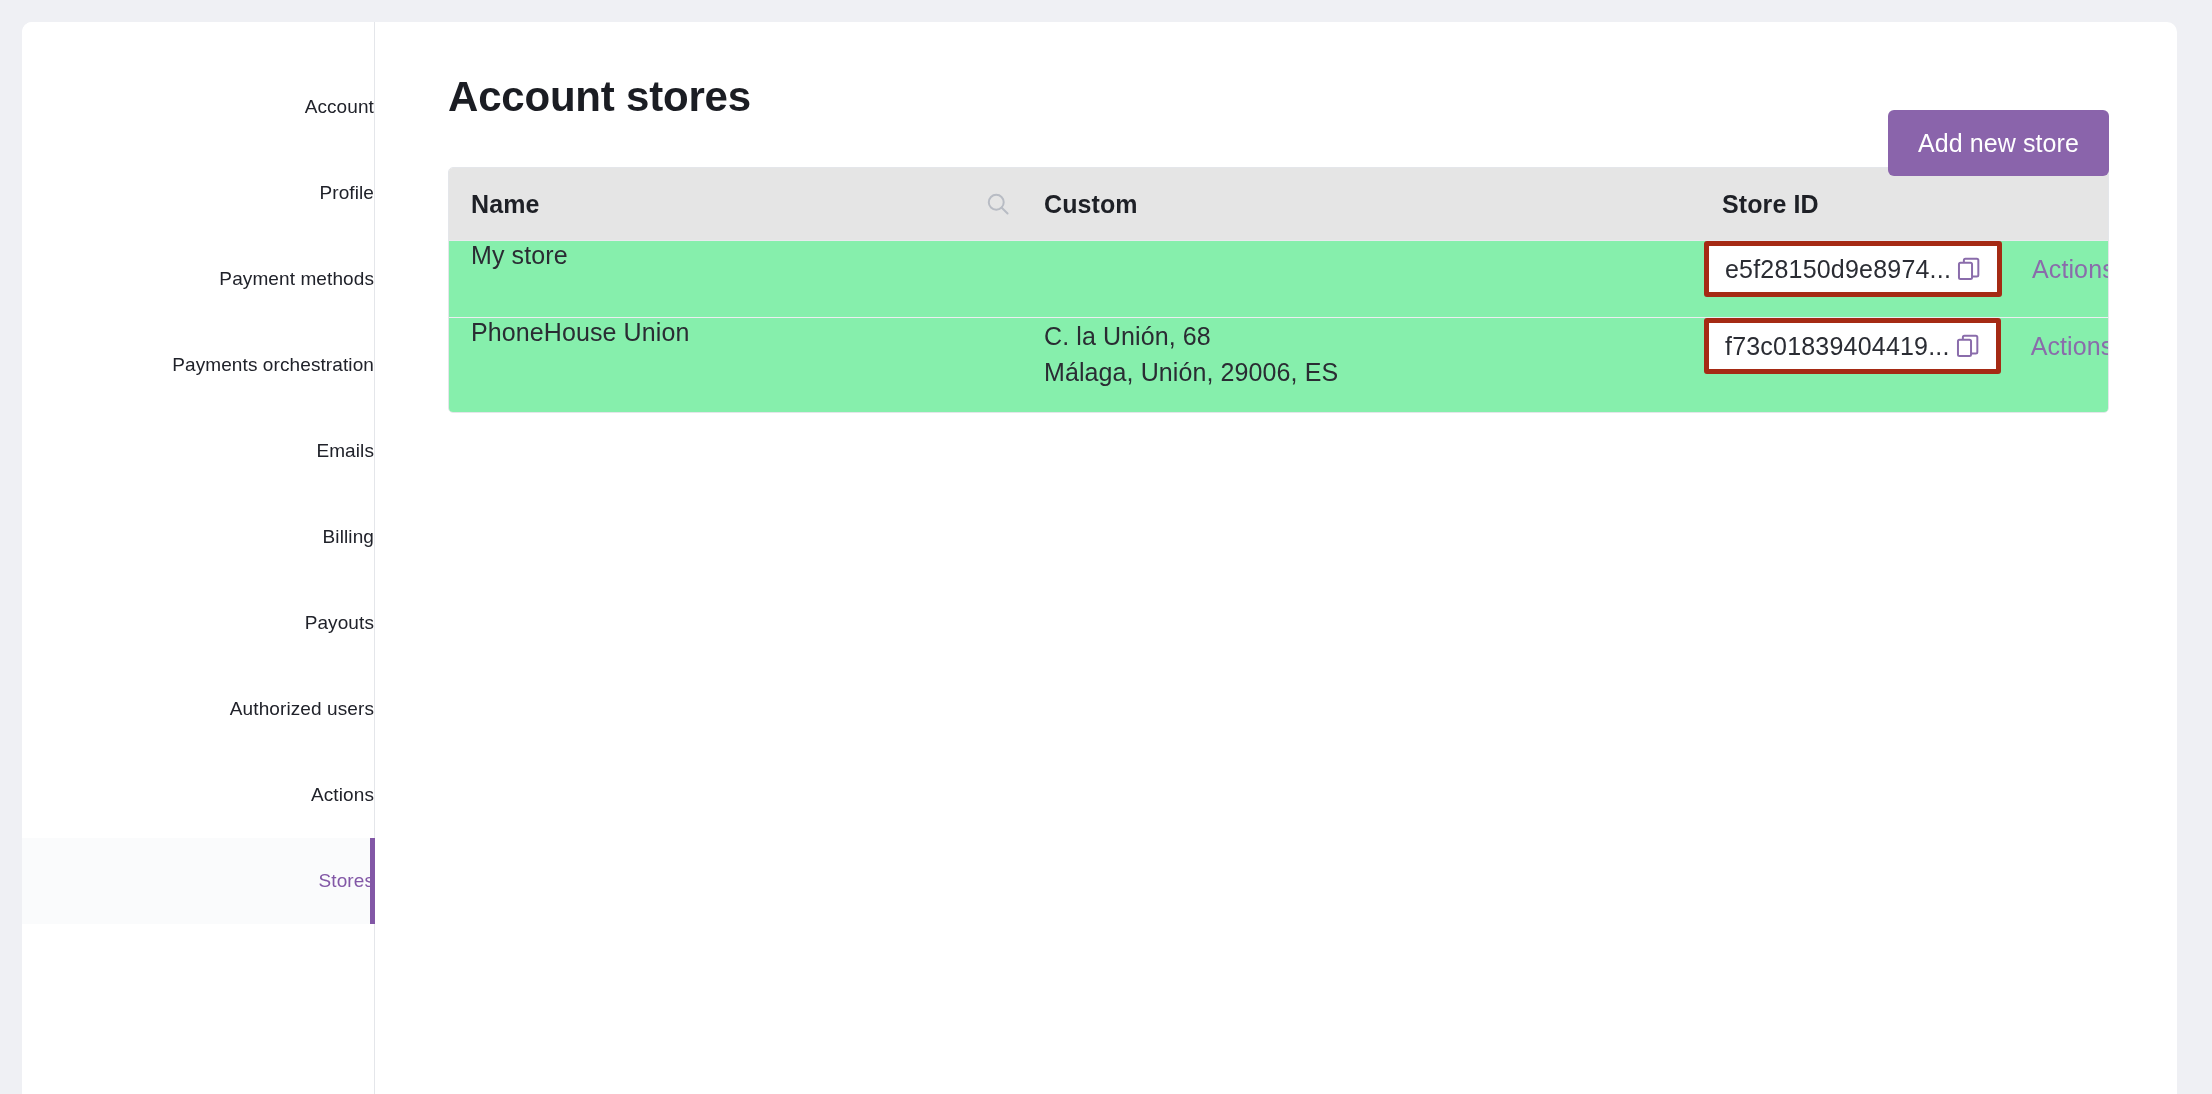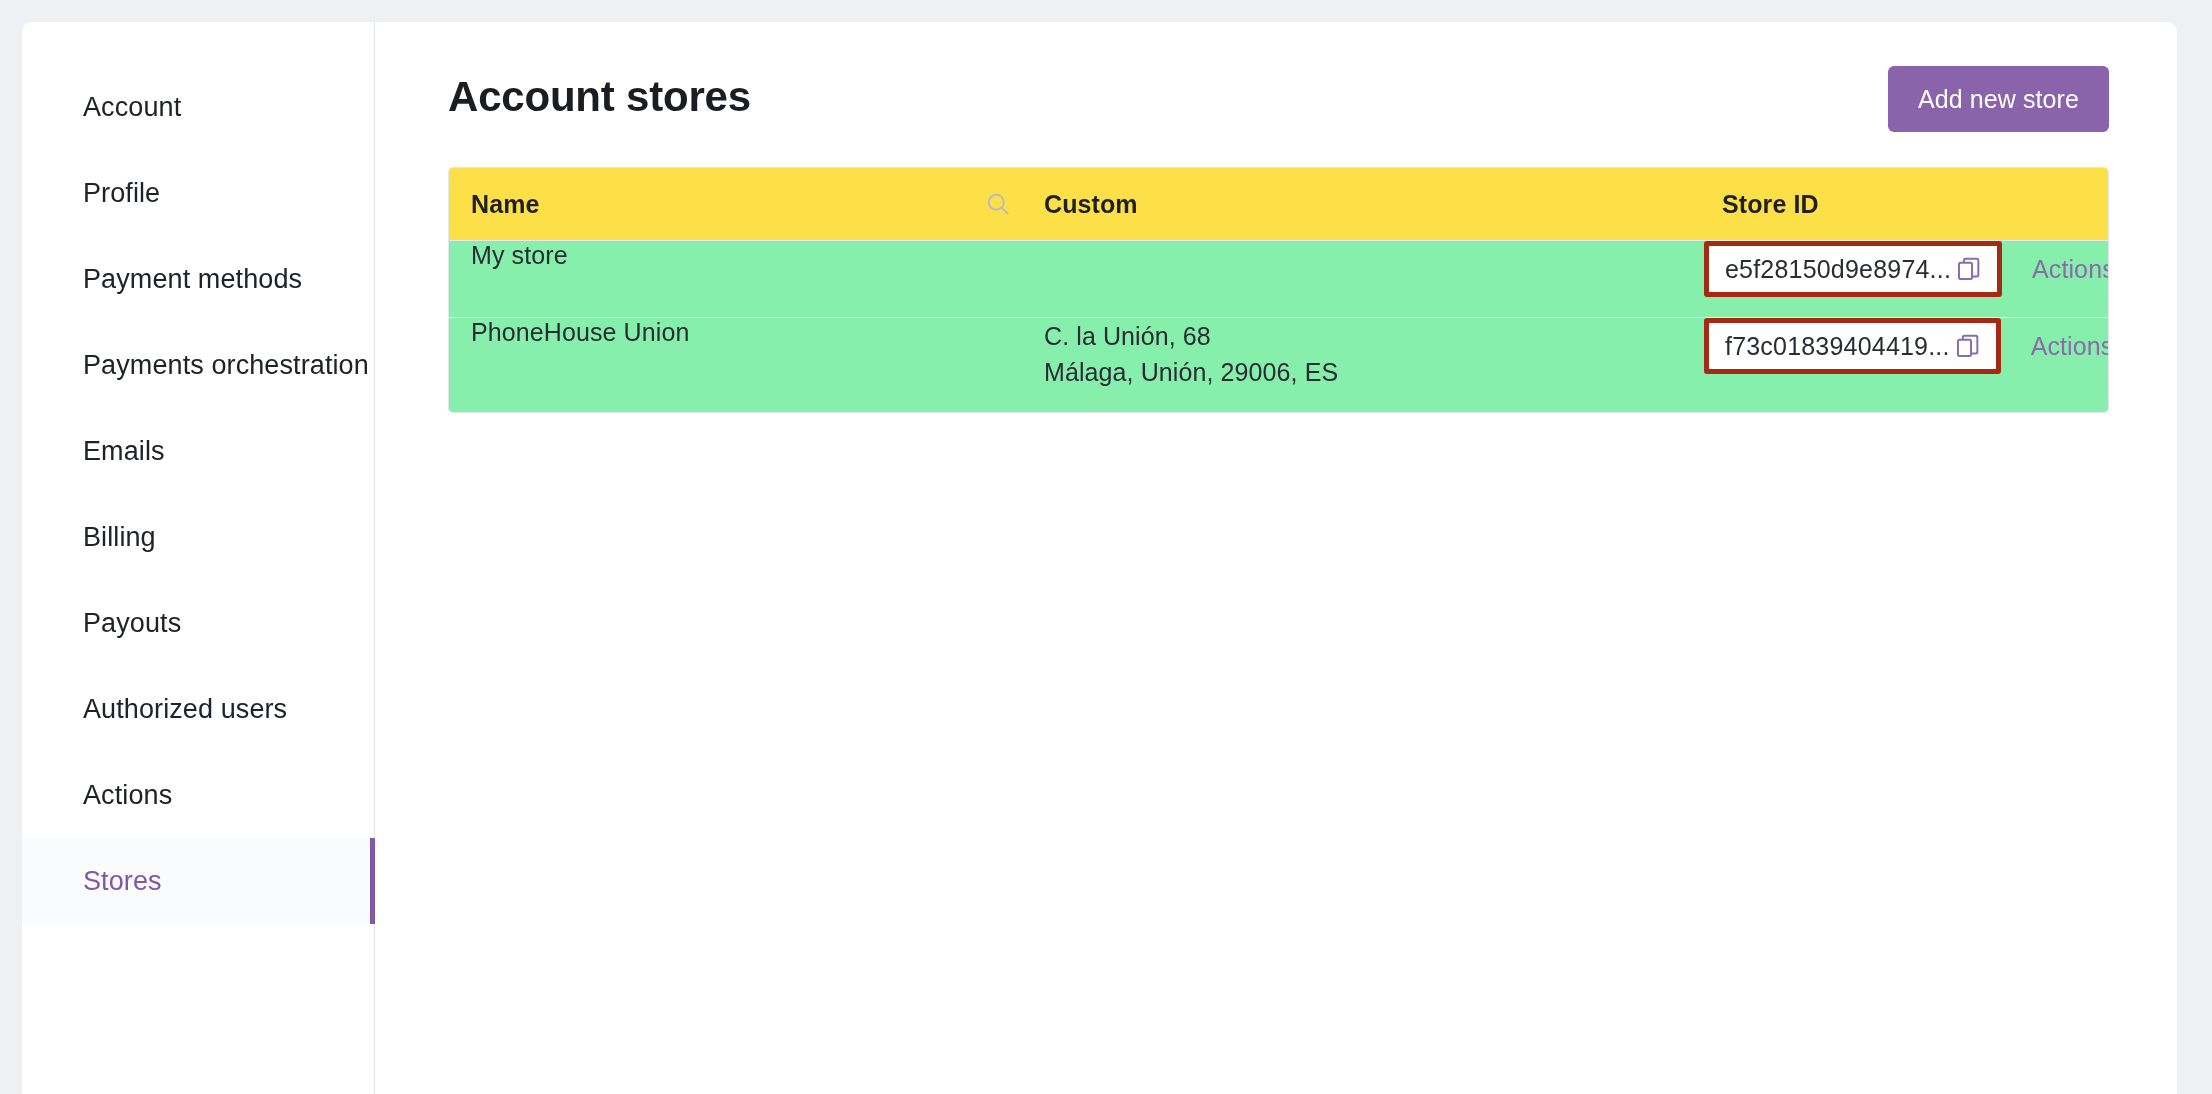--- a/index.html
+++ b/index.html
@@ -32,26 +32,27 @@
     padding-top: 42px;
     position: relative;
     background: #ffffff;
   }
 
   .nav-item {
     height: 86px;
     display: flex;
     align-items: center;
     padding-left: 61px;
-    font-size: 27px;
+    font-size: 19px;
     color: #20222a;
     letter-spacing: 0.1px;
     cursor: pointer;
     position: relative;
     background: transparent;
+    justify-content: flex-end;
   }
 
   .nav-item.active {
     color: #8257a6;
     background: #fafbfc;
   }
 
   .nav-item.active::after {
     content: "";
     position: absolute;
@@ -90,37 +91,38 @@
     color: #ffffff;
     border: none;
     border-radius: 6px;
     font-size: 25px;
     font-family: "Liberation Sans", sans-serif;
     padding: 0 30px;
     height: 66px;
     cursor: pointer;
     letter-spacing: 0.1px;
     white-space: nowrap;
+    margin-top: 44px;
   }
 
   
   .table {
     margin-top: 23px;
     width: 1661px;
     border: 1px solid #e4e6ea;
     border-radius: 5px;
     overflow: hidden;
     background: #ffffff;
   }
 
   .thead {
     display: flex;
     align-items: center;
     height: 73px;
-    background: #fde047;
+    background: #e5e5e5;
     border-bottom: 1px solid #e9eaee;
   }
 
   .trow {
     display: flex;
     align-items: flex-start;
     min-height: 77px;
     border-bottom: 1px solid #eceef1;
     background: #86efac;
   }

